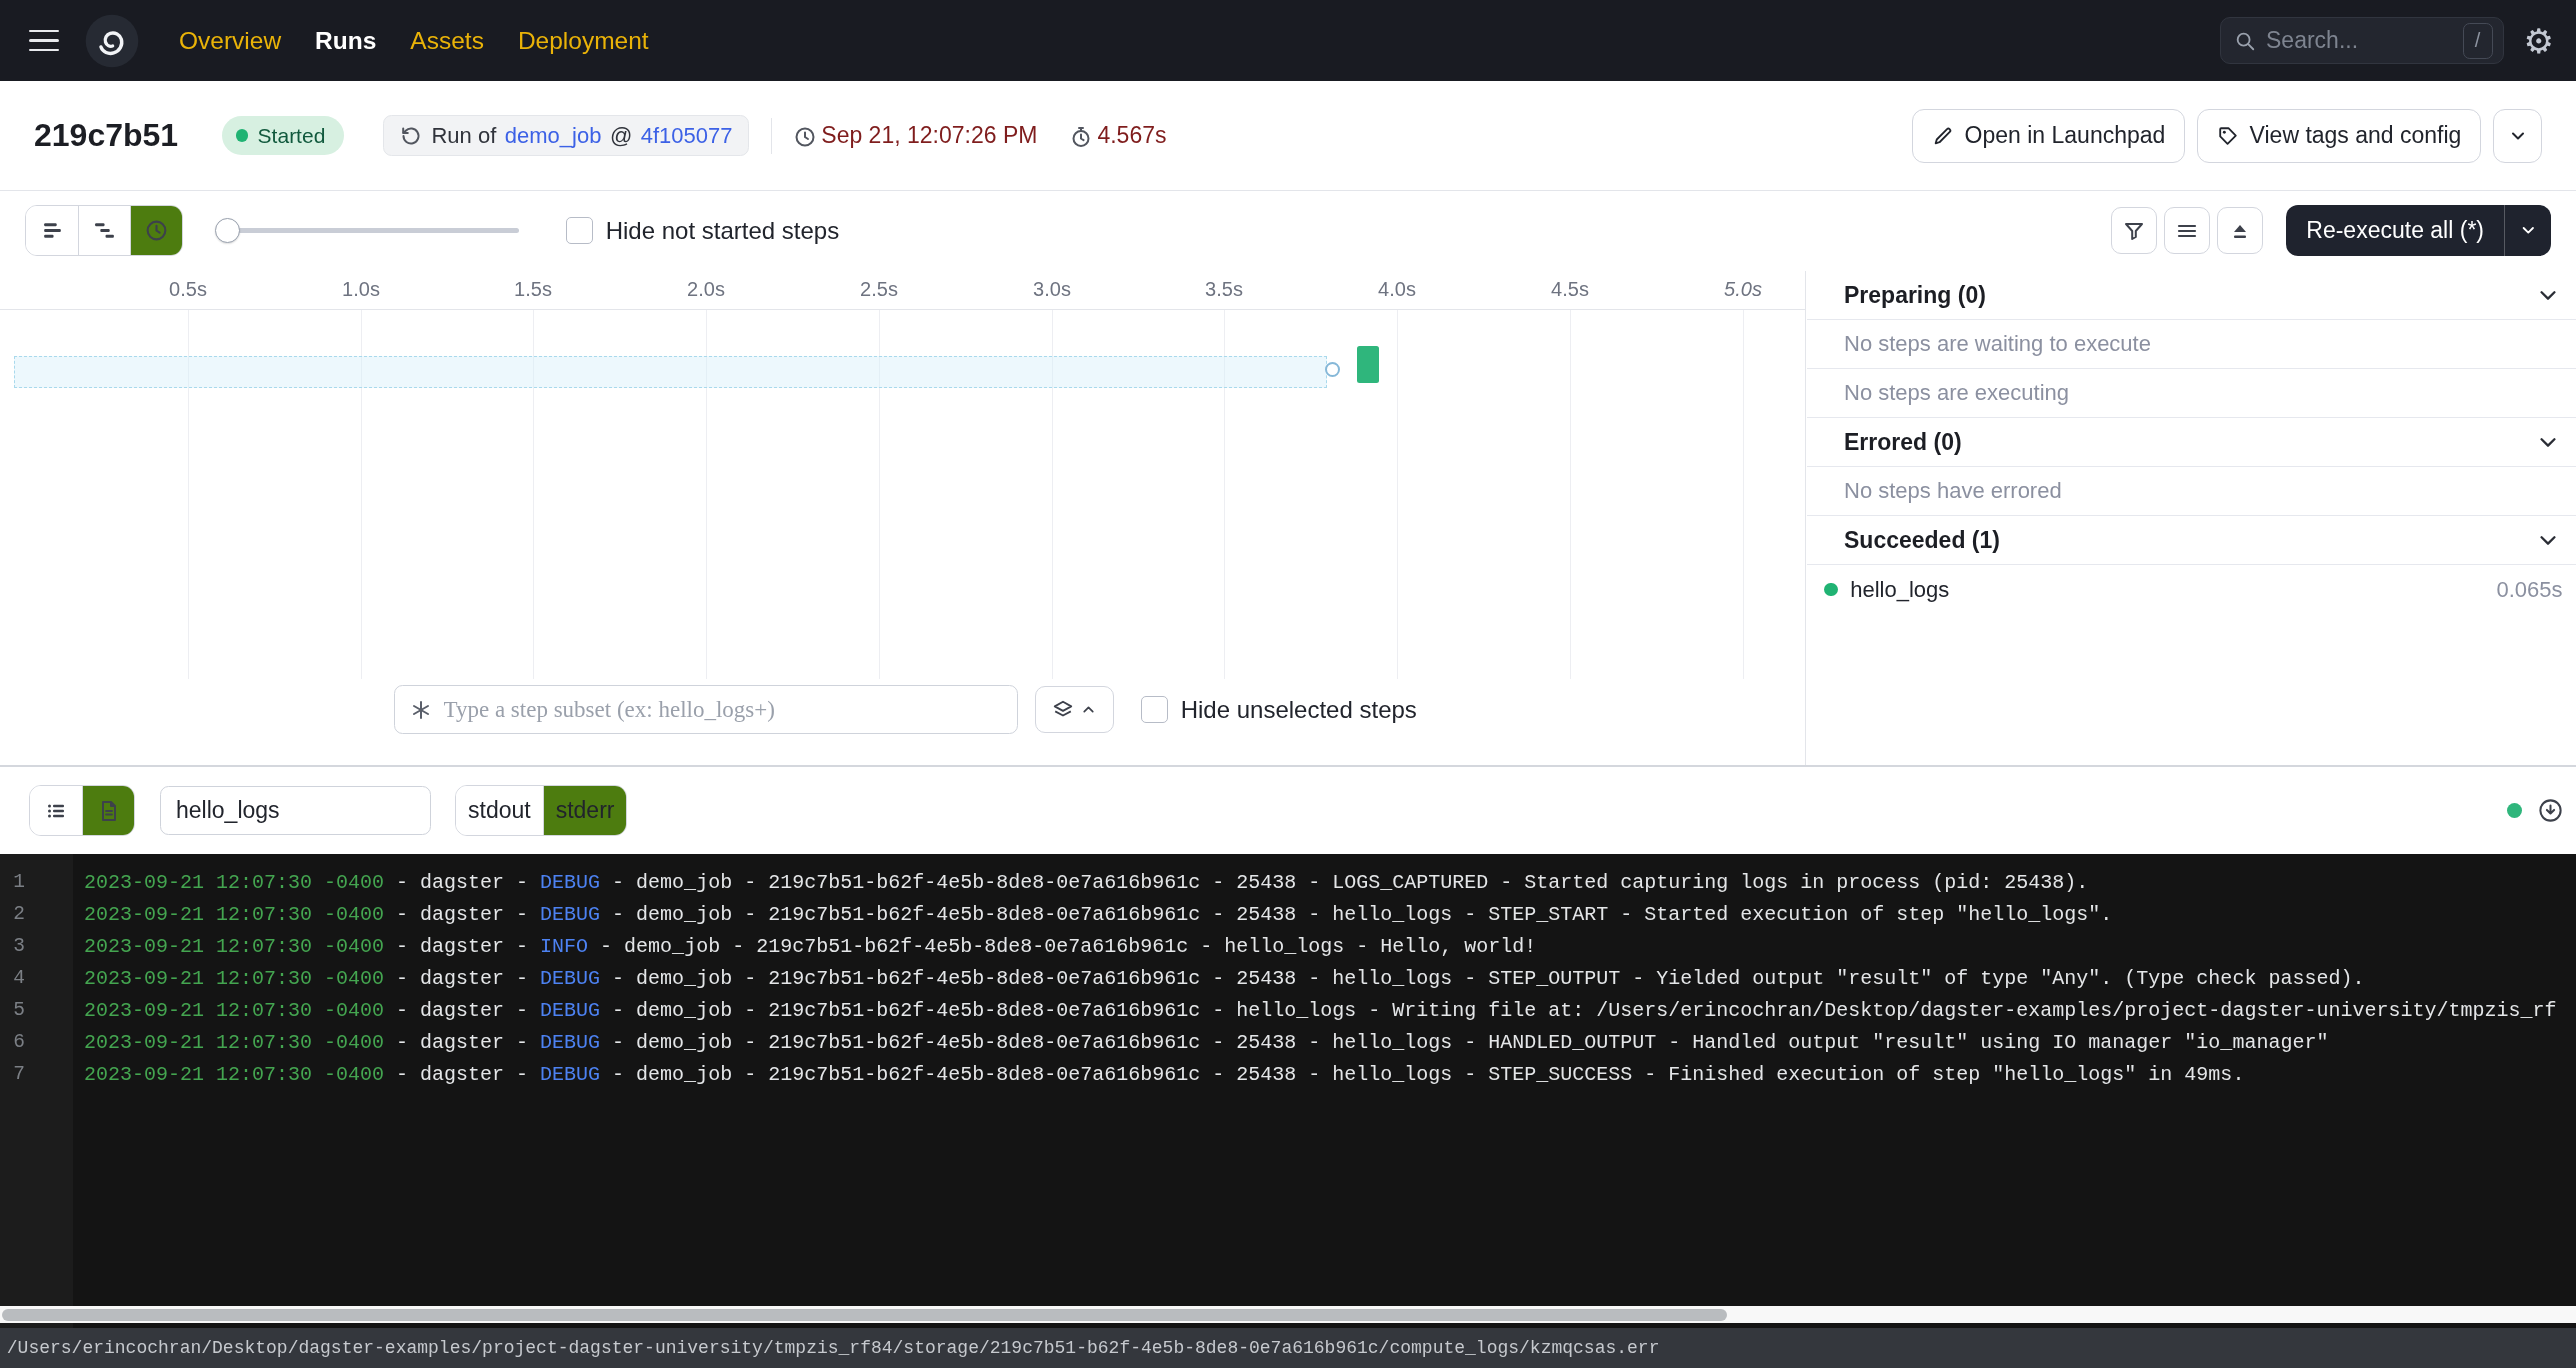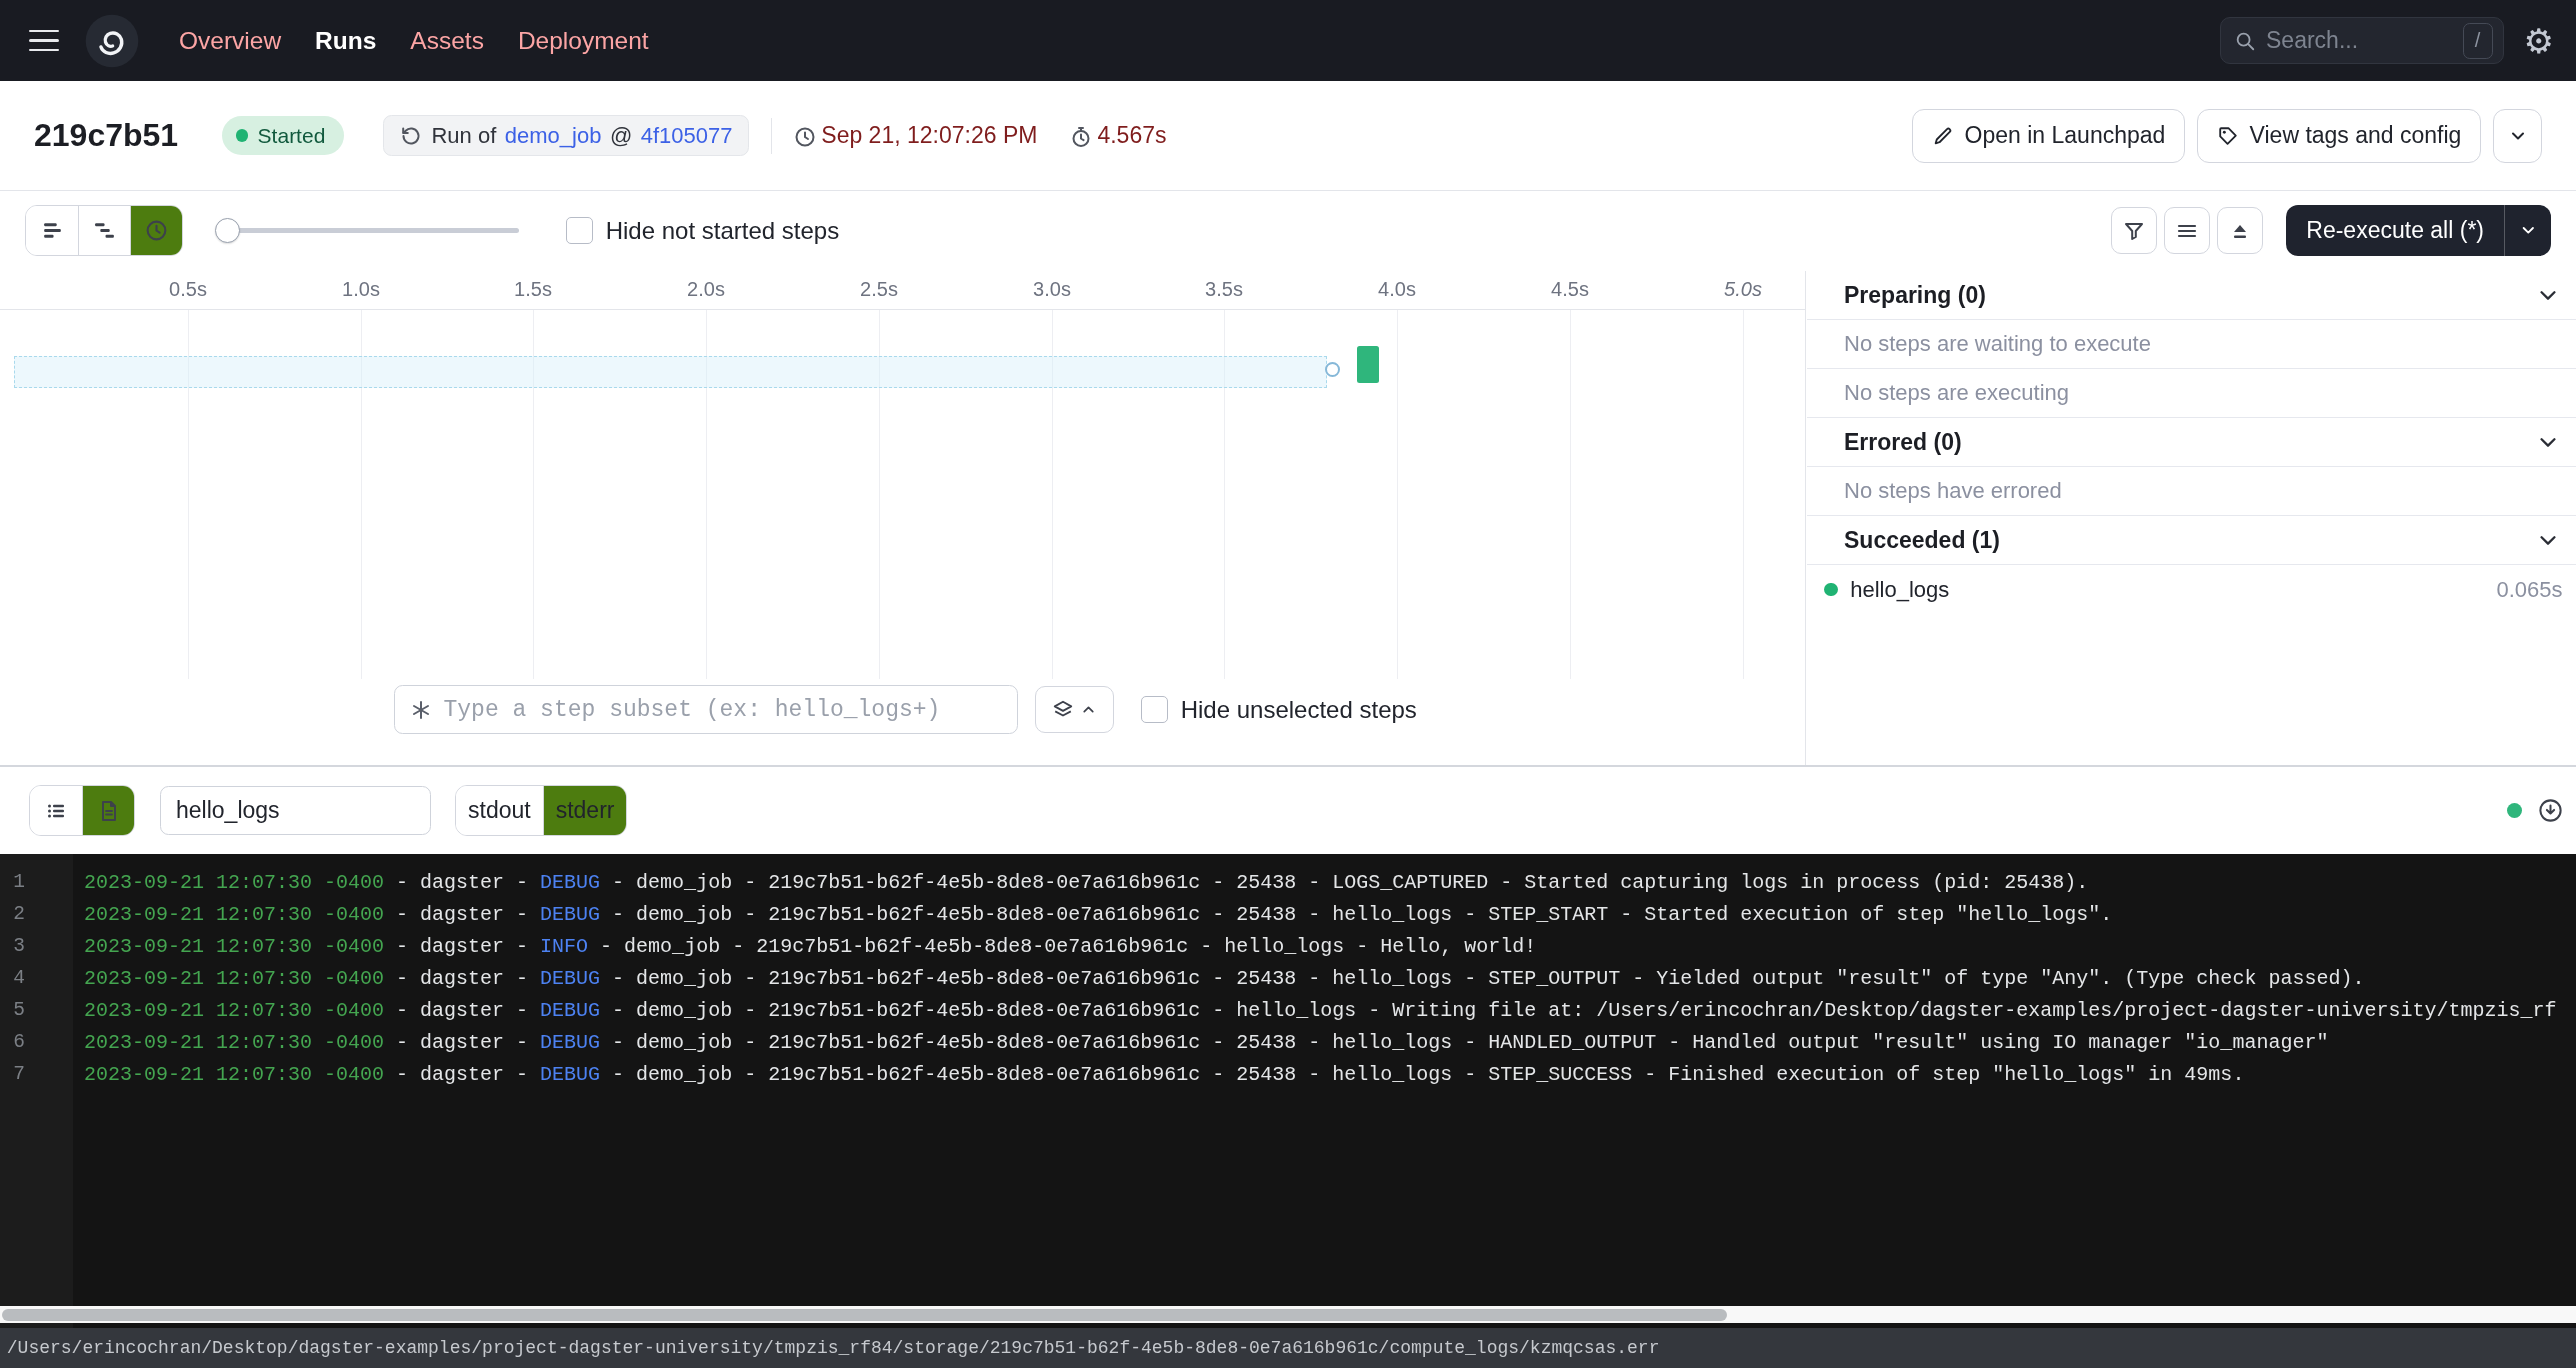--- a/index.html
+++ b/index.html
@@ -7,21 +7,21 @@
   body{position:relative;background:#fff;font-family:"Liberation Sans",sans-serif;color:#1e2028}
   svg{display:block}
   .icon{display:inline-flex;align-items:center;justify-content:center;flex:none}
 
   
   .topnav{position:absolute;top:0;left:0;right:0;height:81px;background:#191b22;display:flex;align-items:center}
   .hamburger{margin-left:29px;width:30px;cursor:pointer}
   .hamburger i{display:block;height:2.5px;background:#e8eaee;margin:6.8px 0;border-radius:1.7px}
   .logo{margin-left:25px;width:56px;height:56px}
   .nav-links{display:flex;gap:34px;margin-left:39px}
-  .nav-link{font-size:24.5px;color:#fca5a5;cursor:pointer}
+  .nav-link{font-size:24.5px;color:#eab308;cursor:pointer}
   .nav-link.active{color:#ffffff;font-weight:bold}
   .searchbox{margin-left:auto;width:284px;height:47px;background:#23262f;border:0.8px solid #31353f;border-radius:10px;display:flex;align-items:center;padding:0 10px 0 13.5px;gap:10px}
   .searchbox input{flex:1;min-width:0;background:transparent;border:none;outline:none;color:#cfd3da;font-size:23px;font-family:"Liberation Sans",sans-serif}
   .searchbox input::placeholder{color:#7e8490}
   .kbd{width:30px;height:36px;border:0.8px solid #454a56;border-radius:6.8px;color:#8d93a0;font-size:20px;display:flex;align-items:center;justify-content:center;flex:none}
   .gear{margin:0 22px 0 20px;font-size:34px;color:#c3c8d2;cursor:pointer;line-height:1}
 
   
   .run-header{position:absolute;top:81px;left:0;right:0;height:110px;border-bottom:0.8px solid #e3e5ea;display:flex;align-items:center;padding:0 34px;background:#fff}
   .run-title{font-size:32px;font-weight:bold;color:#1c1e24}
@@ -58,21 +58,21 @@
   
   .gantt{position:absolute;top:271px;left:0;width:1806px;height:496px;border-right:0.8px solid #e3e5ea;background:#fff;overflow:hidden}
   .axis{position:relative;height:39px;border-bottom:0.8px solid #e3e5ea}
   .axis .tick{position:absolute;top:6.8px;transform:translateX(-50%);font-size:20px;color:#6e7380;white-space:nowrap}
   .gridline{position:absolute;top:39px;width:0.8px;height:369px;background:#edeef2}
   .gantt-dashed{position:absolute;left:13.5px;top:85px;width:1313px;height:32px;border:1.7px dashed #a9d9ec;background:rgba(216,240,250,.45)}
   .gantt-marker{position:absolute;left:1325px;top:91px;width:15px;height:15px;border:2.5px solid #86b8d8;border-radius:50%;background:#fff}
   .gantt-bar{position:absolute;left:1357px;top:75px;width:22px;height:37px;background:#2fb67c;border-radius:2.5px;cursor:pointer}
   .subset-row{position:absolute;left:394px;top:414px;display:flex;align-items:center}
   .subset-input{width:624px;height:49px;border:0.8px solid #cfd3db;border-radius:8.5px;display:flex;align-items:center;padding:0 13.5px;gap:11px;background:#fff}
-  .subset-input input{flex:1;min-width:0;border:none;outline:none;font-size:23px;color:#21242c;font-family:Liberation Mono, monospace}
+  .subset-input input{flex:1;min-width:0;border:none;outline:none;font-size:23px;color:#21242c;font-family:Liberation Serif, serif}
   .subset-input input::placeholder{color:#9aa0ab}
   .layers-btn{margin-left:17px;width:79px;height:47px;border:0.8px solid #d3d6de;border-radius:10px;background:#fff;display:flex;align-items:center;justify-content:center;gap:6.8px;color:#3d414b;cursor:pointer}
   .subset-row .check{margin-left:27px}
 
   
   .right-panel{position:absolute;top:271px;left:1807px;right:0;height:496px;background:#fff;overflow:hidden}
   .rp-header{height:49px;display:flex;align-items:center;justify-content:space-between;padding:0 17px 0 37px;border-bottom:0.8px solid #e6e8ee;font-size:23px;font-weight:bold;color:#1c1e24;cursor:pointer}
   .rp-empty{height:49px;display:flex;align-items:center;padding:0 37px;border-bottom:0.8px solid #e6e8ee;font-size:22px;color:#8b90a0}
   .rp-step{height:49px;display:flex;align-items:center;padding:0 13.5px 0 17px;font-size:22px;color:#21242c;cursor:pointer}
   .rp-step .sdot{width:13.5px;height:13.5px;border-radius:50%;background:#20b373;margin-right:12.7px;flex:none}

